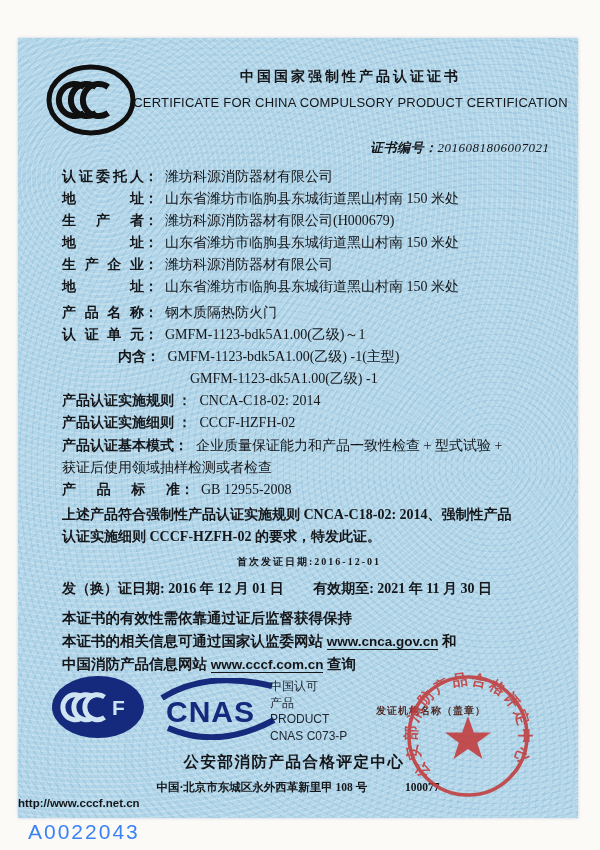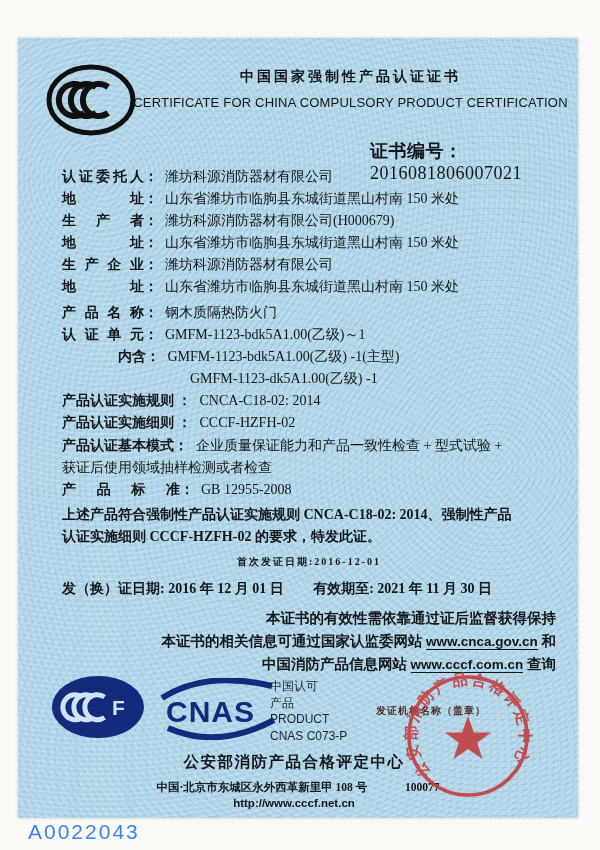--- a/index.html
+++ b/index.html
@@ -18,53 +18,53 @@
       repeating-radial-gradient(circle at 15% 18%, rgba(255,255,255,.20) 0 1.5px, rgba(255,255,255,0) 1.5px 5px),
       repeating-radial-gradient(circle at 85% 55%, rgba(116,168,204,.22) 0 1.5px, rgba(116,168,204,0) 1.5px 6px),
       repeating-radial-gradient(circle at 38% 92%, rgba(134,182,214,.18) 0 2px, rgba(134,182,214,0) 2px 7px);
     box-shadow:0 0 3px rgba(90,130,160,.35);
   }
   
   .ccc-logo{position:absolute;left:25px;top:22px;}
   .title-block{position:absolute;left:110px;top:30px;width:445px;text-align:center;}
   .cn-title{font-size:14px;font-weight:bold;letter-spacing:3px;white-space:nowrap;}
   .en-title{font-family:"Liberation Sans","DejaVu Sans",sans-serif;font-size:13px;margin-top:9px;letter-spacing:.2px;white-space:nowrap;}
-  .cert-no{position:absolute;left:352px;top:101px;font-size:18px;letter-spacing:.5px;}
+  .cert-no{position:absolute;left:352px;top:101px;font-size:13px;letter-spacing:.5px;font-style:italic;}
   .cert-no b{font-weight:bold;}
   
   .fields{position:absolute;left:44px;top:128px;right:22px;font-size:14px;line-height:22px;}
   .f-row{display:flex;white-space:nowrap;}
   .f-label{display:inline-block;width:82px;font-weight:bold;text-align:justify;text-align-last:justify;}
   .colon{font-weight:bold;margin-right:7px;}
   .f-val{font-weight:500;}
   .gap4{margin-top:4px;}
   .contains-row{margin-left:56px;white-space:nowrap;}
   .contains-row .c-lab{font-weight:bold;margin-right:4px;}
   .contains2{margin-left:128px;white-space:nowrap;}
   .r-row{display:flex;white-space:nowrap;}
   .r-label{font-weight:bold;margin-right:8px;}
   .std-label{display:inline-block;width:118px;font-weight:bold;text-align:justify;text-align-last:justify;}
   .mode-wrap{margin-top:1px;}
   .statement{margin-top:3px;font-weight:bold;}
   
   .first-issue{margin-top:3px;text-align:center;font-weight:bold;font-size:10px;letter-spacing:2px;}
   .issue-line{margin-top:5px;font-weight:bold;font-size:14px;white-space:nowrap;}
   .issue-line .seg2{margin-left:26px;}
-  .notices{margin-top:7px;text-align:right;font-weight:bold;font-size:14.5px;line-height:23px;}
+  .notices{margin-top:7px;text-align:left;font-weight:bold;font-size:14.5px;line-height:23px;}
   .u{border-bottom:1.5px solid #14161a;padding-bottom:0;font-family:"Liberation Sans","DejaVu Sans",sans-serif;font-size:13.5px;}
   
   .cccf-logo{position:absolute;left:30px;top:635px;}
   .cnas-logo{position:absolute;left:138px;top:640px;}
   .accred{position:absolute;left:252px;top:640px;font-family:"Liberation Sans","DejaVu Sans",sans-serif;font-size:12px;line-height:16.5px;color:#1d2430;}
   .stamp-caption{position:absolute;left:358px;top:666px;font-size:10px;font-weight:bold;color:#4c2a26;letter-spacing:1px;z-index:1;white-space:nowrap;}
   .stamp{position:absolute;left:372px;top:620px;z-index:2;opacity:.88;}
   .issuer{position:absolute;left:0;top:714px;width:552px;text-align:center;font-weight:bold;font-size:15.5px;letter-spacing:1.5px;}
   .addr-line{position:absolute;left:0;top:742px;width:560px;text-align:center;font-size:11.5px;font-weight:bold;}
   .addr-line .pc{margin-left:35px;}
-  .website{position:absolute;left:0;top:759px;width:552px;text-align:center;font-size:11.5px;font-weight:bold;font-family:"Liberation Sans","DejaVu Sans",sans-serif;}
+  .website{position:absolute;left:0;top:759px;width:552px;font-size:11.5px;font-weight:bold;font-family:"Liberation Sans","DejaVu Sans",sans-serif;}
   
   .serial{position:absolute;left:28px;top:820px;font-family:"Liberation Sans","DejaVu Sans",sans-serif;
     font-size:21px;color:#3b82f6;letter-spacing:2px;font-weight:500;}
 </style>
 </head>
 <body>
 
 <div class="page">
   <div class="cert">
 

